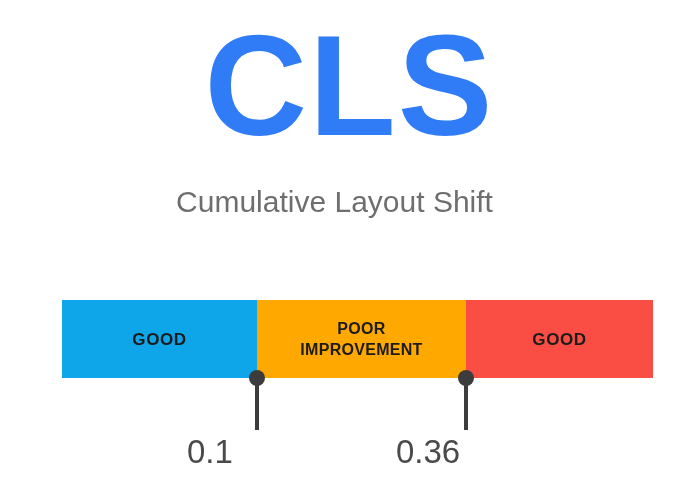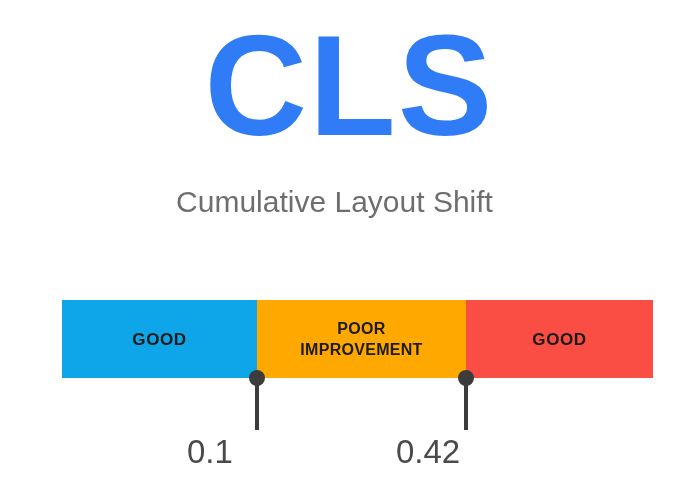--- a/index.html
+++ b/index.html
@@ -172,17 +172,17 @@
 
     <div class="marker marker-a">
       <span class="marker-dot"></span>
       <span class="marker-stem"></span>
       <span class="marker-value">0.1</span>
     </div>
 
     <div class="marker marker-b">
       <span class="marker-dot"></span>
       <span class="marker-stem"></span>
-      <span class="marker-value">0.42</span>
+      <span class="marker-value">0.36</span>
     </div>
 
   </div>
 </div>
 
 </body></html>

